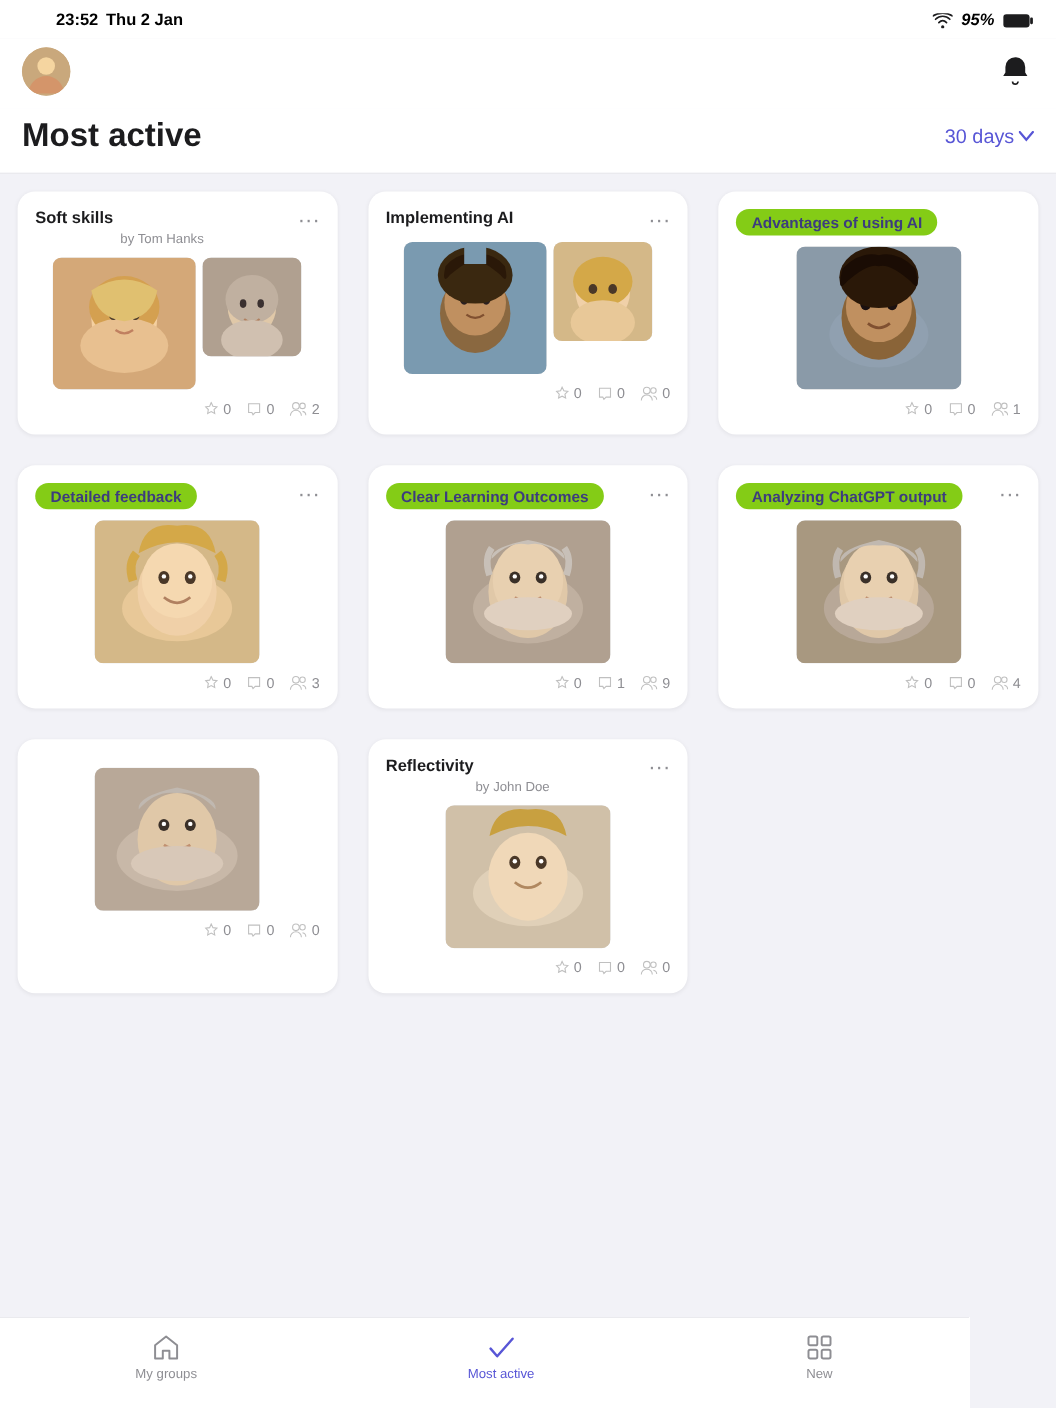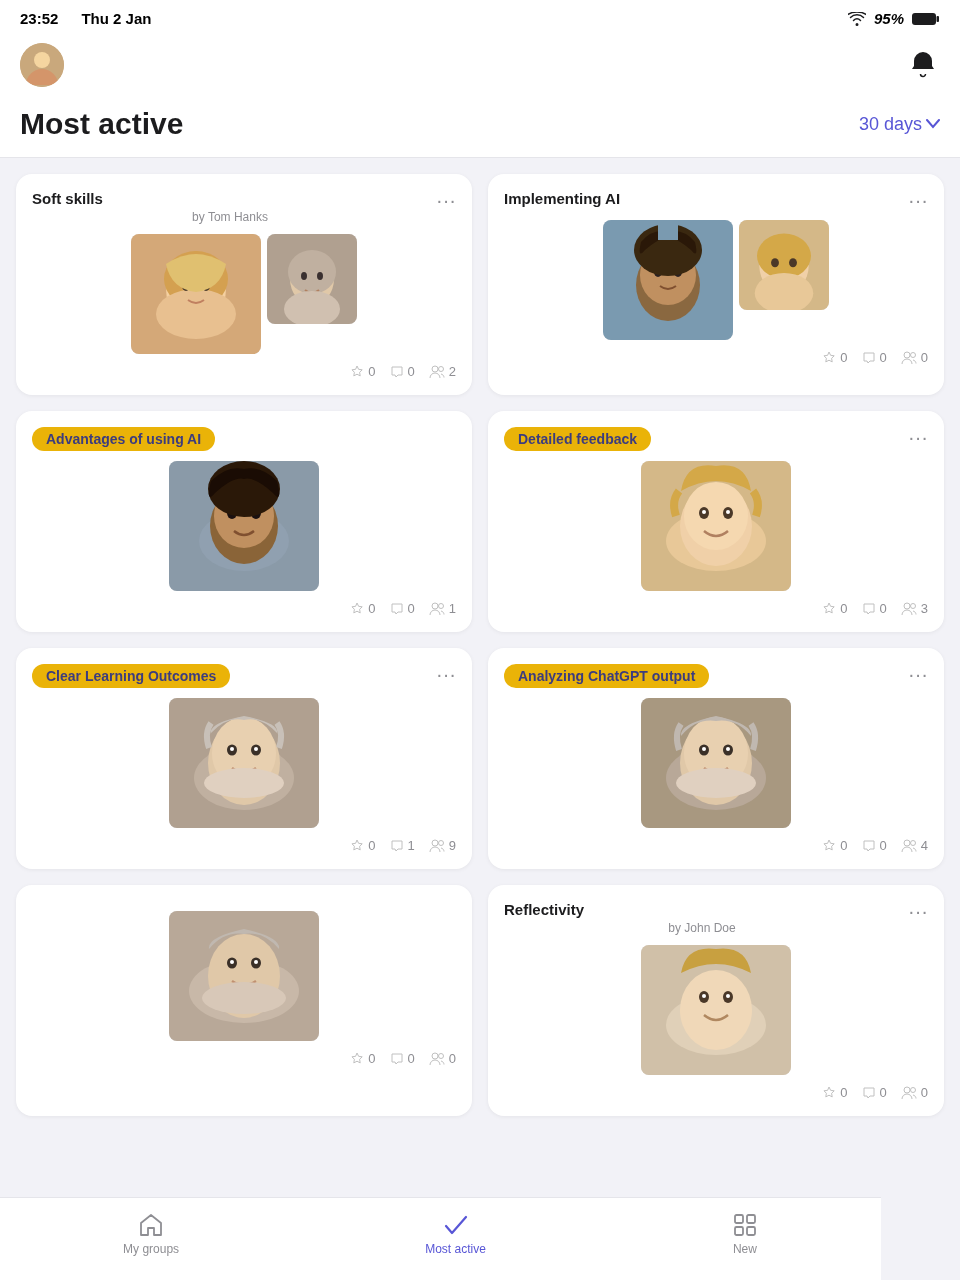--- a/index.html
+++ b/index.html
@@ -15,21 +15,21 @@
     
     .status-bar {
       background: white;
       display: flex;
       justify-content: space-between;
       align-items: center;
       padding: 10px 20px 8px;
       font-size: 15px;
       font-weight: 600;
     }
-    .status-left { display: flex; gap: 23px; align-items: center; }
+    .status-left { display: flex; gap: 7px; align-items: center; margin-left: 31px; }
     .status-right { display: flex; gap: 8px; align-items: center; font-style: italic; }
 
     
     .header {
       background: white;
       padding: 8px 20px 12px;
       display: flex;
       justify-content: space-between;
       align-items: center;
     }
@@ -63,22 +63,22 @@
       font-size: 18px;
       font-weight: 400;
       cursor: pointer;
       display: flex; align-items: center; gap: 4px;
     }
 
     
     .cards-container {
       padding: 16px 16px 100px;
       display: grid;
-      grid-template-columns: 1fr 1fr;
-      gap: 16px;
+      grid-template-columns: 1fr 1fr 1fr;
+      gap: 28px;
     }
     .card {
       background: white;
       border-radius: 16px;
       padding: 16px;
       box-shadow: 0 1px 4px rgba(0,0,0,0.06);
     }
     .card-header {
       display: flex;
       justify-content: space-between;
@@ -93,21 +93,21 @@
       text-align: center;
     }
     .card-subtitle {
       font-size: 12px;
       color: #8e8e93;
       text-align: center;
       margin-top: 2px;
     }
     .card-title-badge {
       display: inline-block;
-      background: #eab308;
+      background: #84cc16;
       color: #3c3c7e;
       border-radius: 20px;
       padding: 4px 14px;
       font-size: 14px;
       font-weight: 600;
     }
     .more-btn {
       background: none; border: none; cursor: pointer;
       color: #8e8e93; font-size: 20px; line-height: 1;
       padding: 0 0 0 8px;

